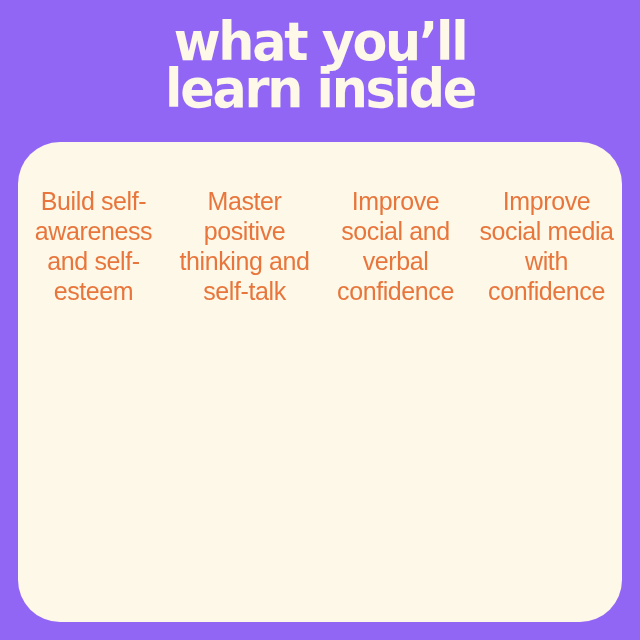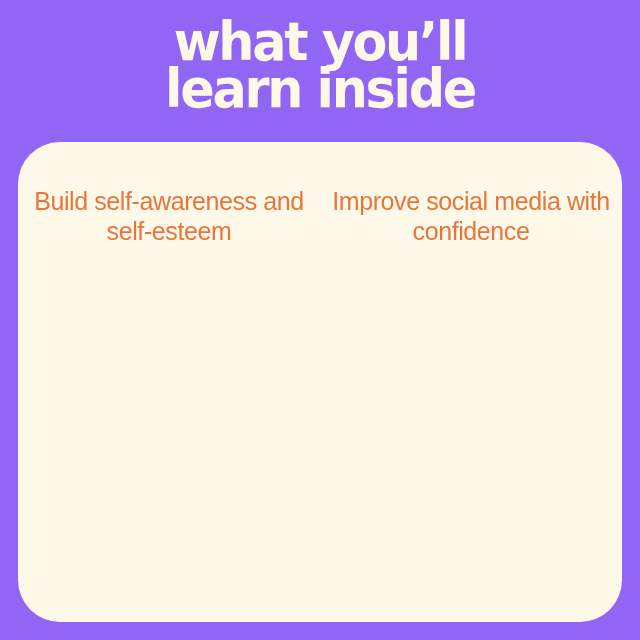--- a/index.html
+++ b/index.html
@@ -81,16 +81,18 @@
 
 <div id="poster">
 
   <div id="heading">
     <span class="hline">what you’ll</span>
     <span class="hline">learn inside</span>
   </div>
 
   <div id="card">
     <span class="learn-item">Build self-awareness and self-esteem</span>
+    <span class="learn-item">Master positive thinking and self-talk</span>
+    <span class="learn-item">Improve social and verbal confidence</span>
     <span class="learn-item">Improve social media with confidence</span>
   </div>
 
 </div>
 
 </body></html>

